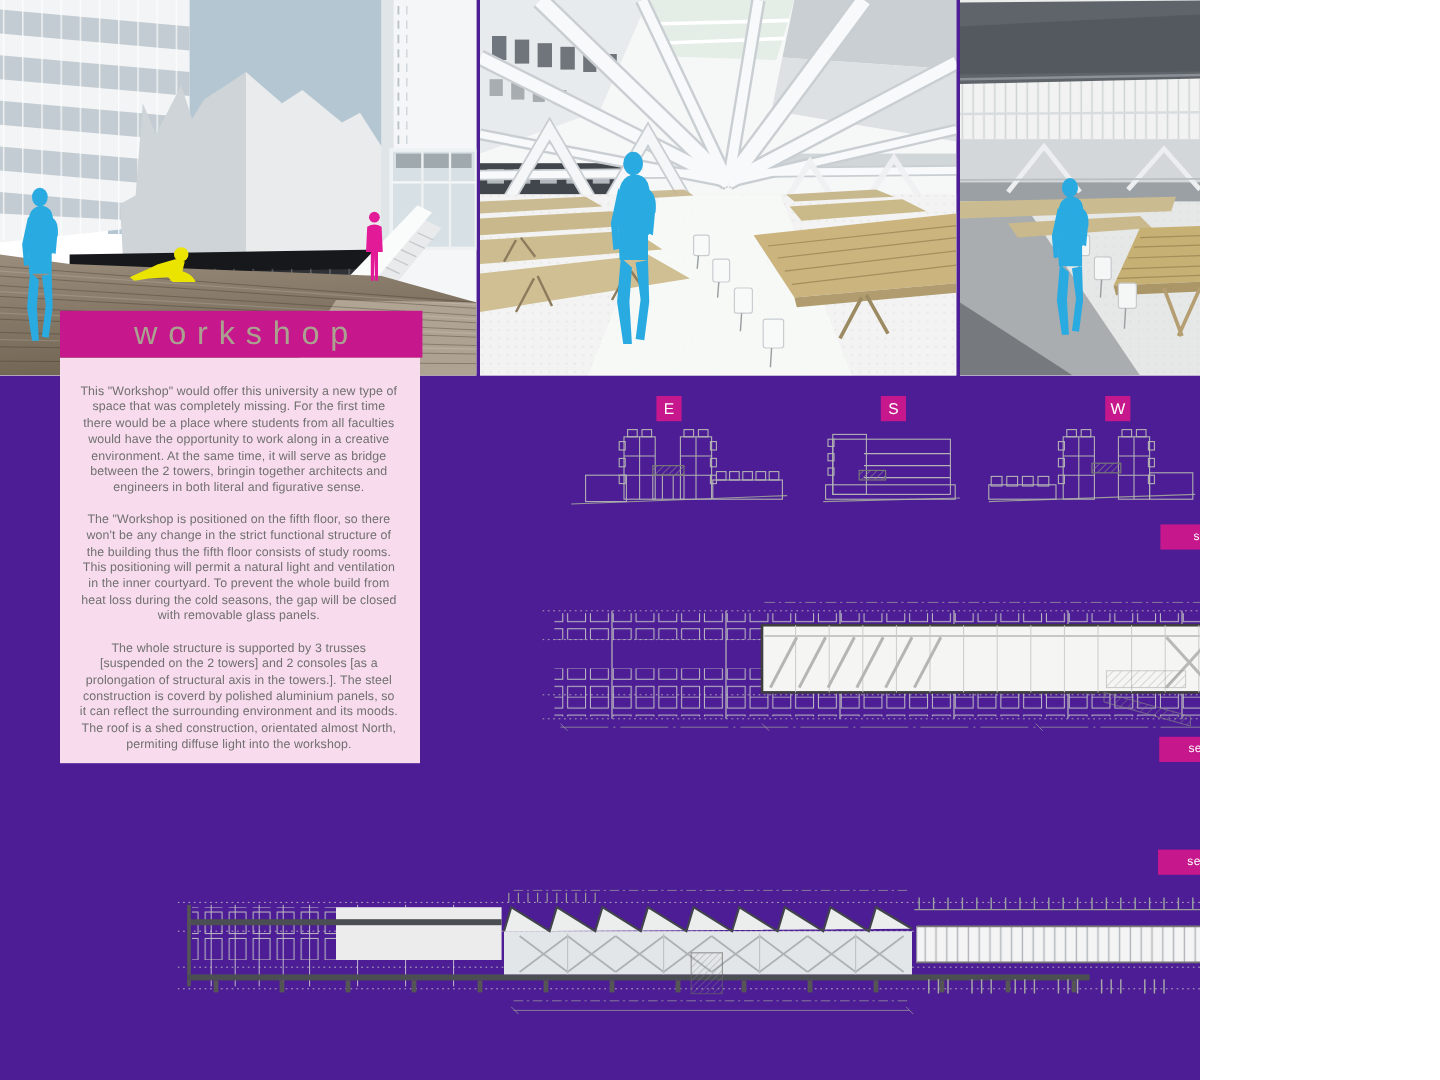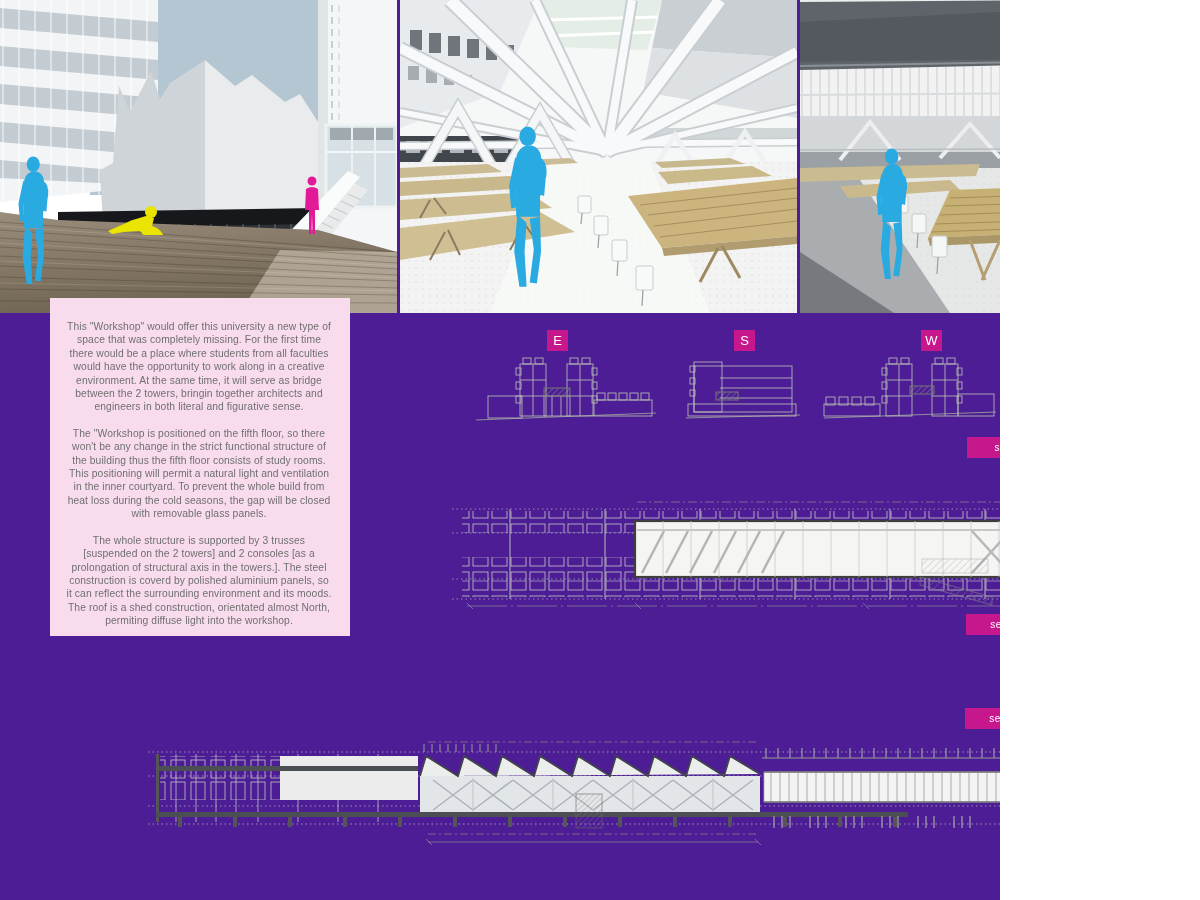--- a/index.html
+++ b/index.html
@@ -354,20 +354,23 @@
       <g transform="translate(282,150) scale(0.97)">
         <use href="#fig-woman" xlink:href="#fig-woman" fill="#e21a98"></use>
       </g>
     </svg>
   </div>
 
   <div class="tag page-num">
     <span>07</span>
   </div>
 
+  <div class="banner">
+    <span class="banner-title">workshop</span>
+  </div>
 
   <div class="text-panel">
     <p>This "Workshop" would offer this university a new type of space that was completely missing. For the first time there would be a place where students from all faculties would have the opportunity to work along in a creative environment. At the same time, it will serve as bridge between the 2 towers, bringin together architects and engineers in both literal and figurative sense.</p>
     <p>The "Workshop is positioned on the fifth floor, so there won't be any change in the strict functional structure of the building thus the fifth floor consists of study rooms. This positioning will permit a natural light and ventilation in the inner courtyard. To prevent the whole build from heat loss during the cold seasons, the gap will be closed with removable glass panels.</p>
     <p>The whole structure is supported by 3 trusses [suspended on the 2 towers] and 2 consoles [as a prolongation of structural axis in the towers.]. The steel construction is coverd by polished aluminium panels, so it can reflect the surrounding environment and its moods. The roof is a shed construction, orientated almost North, permiting diffuse light into the workshop.</p>
   </div>
 
   <div class="tag dir-tag" style="left:547px">
     <span>E</span>
     </div>

